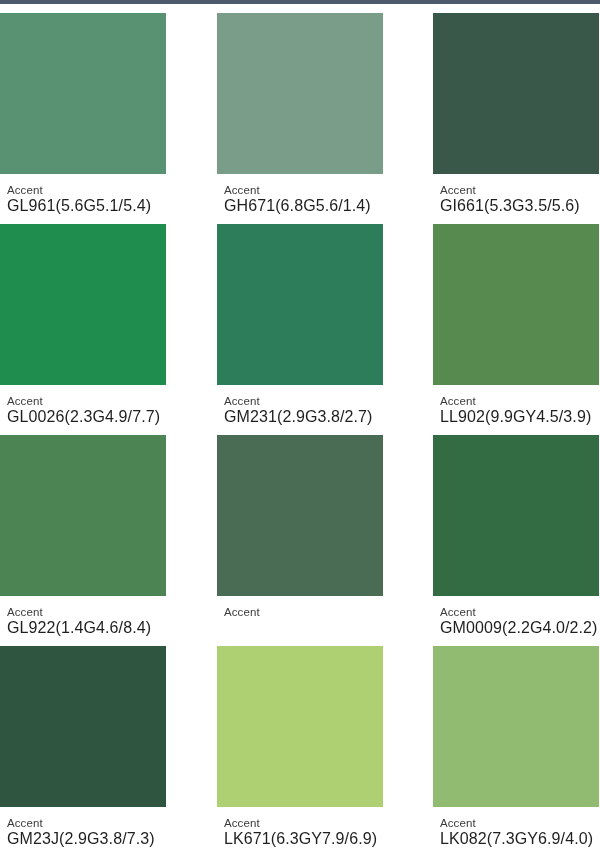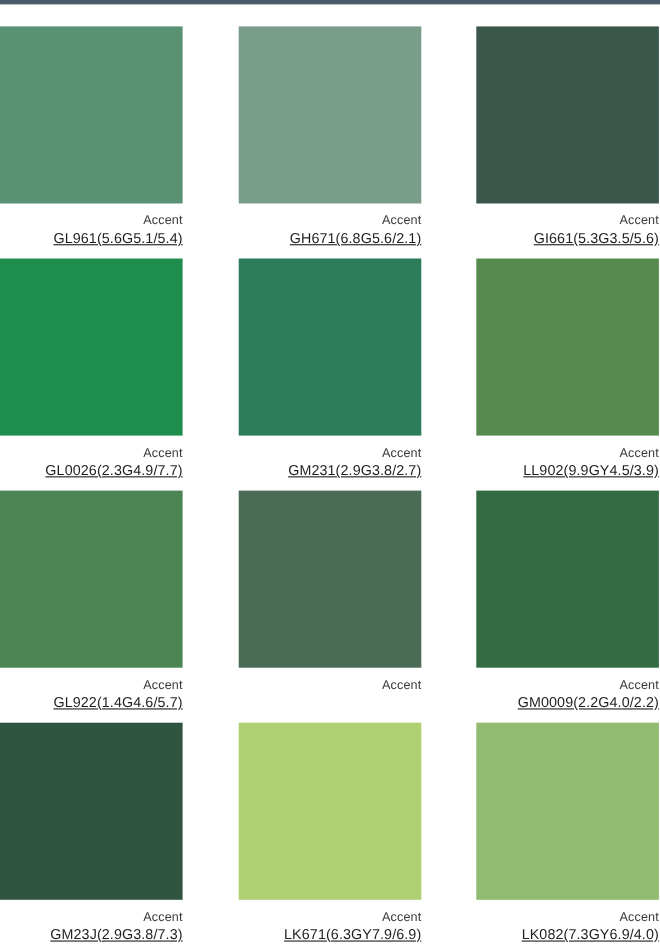--- a/index.html
+++ b/index.html
@@ -27,23 +27,22 @@
     position: absolute;
     top: 4px; left: 0;
     width: 600px;
   }
   .palette-row {
     position: relative;
     height: 211px;
   }
   .swatch-cell {
     position: absolute;
-    top: 20px;
+    top: 9px;
     width: 166px;
-    text-align: right;
   }
   .swatch-cell.col-0 { left: 0px; }
   .swatch-cell.col-1 { left: 217px; }
   .swatch-cell.col-2 { left: 433px; }
   .swatch-chip {
     width: 166px;
     height: 161px;
     display: block;
   }
   .swatch-labels {
@@ -51,26 +50,25 @@
     padding-left: 7px;
   }
   .swatch-group {
     font-size: 11.5px;
     line-height: 16px;
     color: #3b3b3b;
     letter-spacing: 0.1px;
     white-space: nowrap;
   }
   .swatch-code {
-    font-size: 13px;
+    font-size: 16px;
     line-height: 16px;
     color: #1f1f1f;
     letter-spacing: 0.1px;
     white-space: nowrap;
-    text-decoration: underline;
   }
 </style>
 </head>
 <body>
 
 <div id="app" style="background-color: rgb(255, 255, 255);">
 
   <div id="topbar" style="background-color: rgb(75, 91, 107);"></div>
 
   <div id="palette-grid">
@@ -80,21 +78,21 @@
         <div class="swatch-chip" style="background-color: rgb(88, 146, 115);"></div>
         <div class="swatch-labels">
           <div class="swatch-group">Accent</div>
           <div class="swatch-code">GL961(5.6G5.1/5.4)</div>
         </div>
       </div>
       <div class="swatch-cell col-1">
         <div class="swatch-chip" style="background-color: rgb(122, 157, 138);"></div>
         <div class="swatch-labels">
           <div class="swatch-group">Accent</div>
-          <div class="swatch-code">GH671(6.8G5.6/2.1)</div>
+          <div class="swatch-code">GH671(6.8G5.6/1.4)</div>
         </div>
       </div>
       <div class="swatch-cell col-2">
         <div class="swatch-chip" style="background-color: rgb(58, 88, 73);"></div>
         <div class="swatch-labels">
           <div class="swatch-group">Accent</div>
           <div class="swatch-code">GI661(5.3G3.5/5.6)</div>
         </div>
       </div>
     </div>
@@ -121,21 +119,21 @@
           <div class="swatch-code">LL902(9.9GY4.5/3.9)</div>
         </div>
       </div>
     </div>
 
     <div class="palette-row">
       <div class="swatch-cell col-0">
         <div class="swatch-chip" style="background-color: rgb(76, 132, 83);"></div>
         <div class="swatch-labels">
           <div class="swatch-group">Accent</div>
-          <div class="swatch-code">GL922(1.4G4.6/5.7)</div>
+          <div class="swatch-code">GL922(1.4G4.6/8.4)</div>
         </div>
       </div>
       <div class="swatch-cell col-1">
         <div class="swatch-chip" style="background-color: rgb(74, 107, 84);"></div>
         <div class="swatch-labels">
           <div class="swatch-group">Accent</div>
         </div>
       </div>
       <div class="swatch-cell col-2">
         <div class="swatch-chip" style="background-color: rgb(51, 107, 67);"></div>

